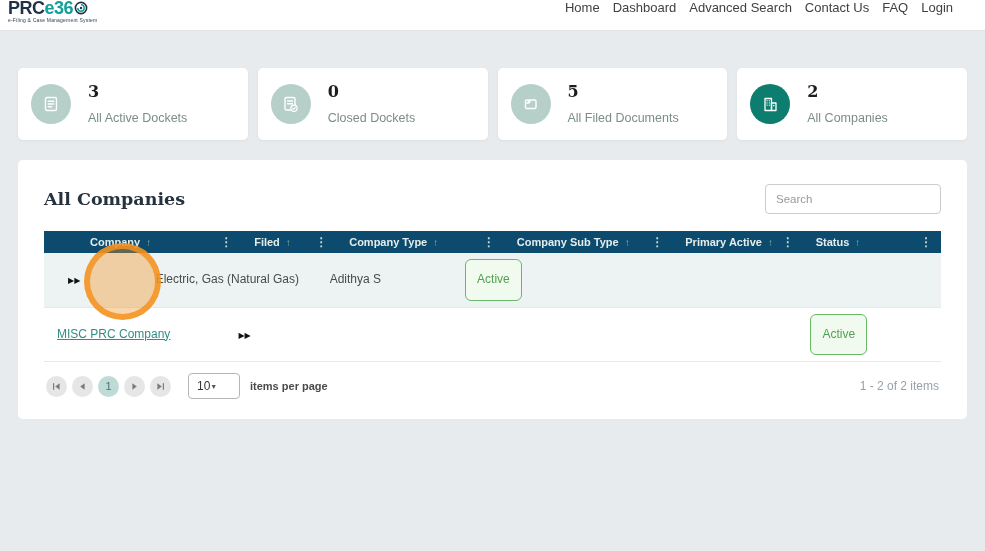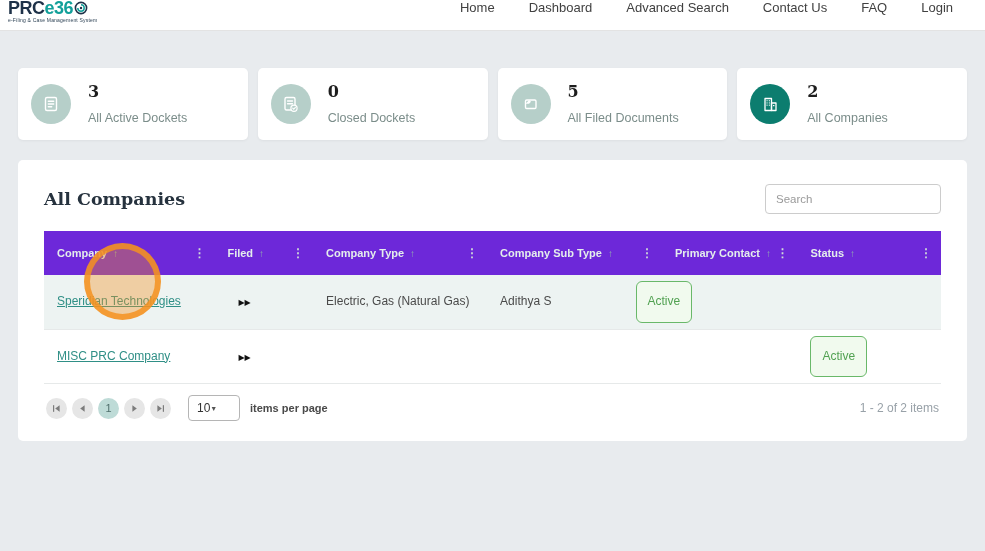--- a/index.html
+++ b/index.html
@@ -9,21 +9,21 @@
   
   .topbar { height:31px; background:#fff; border-bottom:1px solid #e3e3e3;
             display:flex; align-items:flex-start; padding:0 32px 0 8px; position:relative; }
   .logo { display:flex; flex-direction:column; cursor:pointer; }
   .logo-line { display:flex; align-items:center; font-weight:800; font-size:18px;
                letter-spacing:-0.5px; line-height:16px; }
   .logo-prc { color:#1e3148; }
   .logo-e36 { color:#12a09a; }
   .logo-swirl { width:14px; height:14px; margin-left:1px; }
   .logo-tagline { font-size:5px; color:#2a3f52; letter-spacing:0.2px; margin-top:1px; }
-  .nav { margin-left:auto; display:flex; gap:34px; }
+  .nav { margin-left:auto; display:flex; gap:13px; }
   .nav a { font-size:13px; color:#414141; text-decoration:none; cursor:pointer; }
 
   
   .stats { display:flex; gap:10px; padding:0 18px; margin-top:37px; }
   .stat-card { flex:1; height:72px; background:#fff; border-radius:5px;
                box-shadow:0 1px 3px rgba(0,0,0,0.05); display:flex; align-items:center;
                padding-left:13px; cursor:pointer; }
   .stat-icon { width:40px; height:40px; border-radius:50%; background:#b6cfc9;
                display:flex; align-items:center; justify-content:center; margin-right:17px;
                flex-shrink:0; }
@@ -38,21 +38,21 @@
   .panel-header { display:flex; justify-content:space-between; align-items:center; }
   .panel-title { font-family:"DejaVu Serif", serif; font-weight:700; font-size:17.5px;
                  color:#26323e; }
   .search-input { width:176px; height:30px; border:1px solid #ccc; border-radius:4px;
                   padding:0 10px; font-size:11.5px; color:#555; outline:none;
                   font-family:"Liberation Sans", sans-serif; }
   .search-input::placeholder { color:#9a9a9a; }
 
   
   .grid { margin-top:17px; font-size:12px; }
-  .grid-header { display:flex; background:#6d28d9; height:44px; align-items:center; }
+  .grid-header { display:flex; background:#0c4a6e; height:22px; align-items:center;padding-left:33px; }
   .th { display:flex; align-items:center; height:100%; padding:0 7px 0 13px;
         color:#e4edec; font-size:11px; font-weight:600; cursor:pointer; }
   .sort-icon { margin-left:6px; font-size:10px; color:#93b2ae; }
   .col-menu { margin-left:auto; color:#cfd9d8; font-size:12px; font-weight:700;
               cursor:pointer; padding:0 2px; }
   .c1{width:19%;} .c2{width:11%;} .c3{width:19.4%;} .c4{width:19.5%;}
   .c5{width:15.1%;} .c6{width:16%;}
   .grid-row { display:flex; min-height:40px; align-items:center;
               border-bottom:1px solid #e6e9e9; color:#4a4a4a; }
   .grid-row.alt { background:#edf3f2; }
@@ -201,35 +201,32 @@
         <span>Company Type</span>
         <span class="sort-icon">↑</span>
         <span class="col-menu">⋮</span>
       </div>
       <div class="th c4">
         <span>Company Sub Type</span>
         <span class="sort-icon">↑</span>
         <span class="col-menu">⋮</span>
       </div>
       <div class="th c5">
-        <span>Primary Contact</span>
+        <span>Primary Active</span>
         <span class="sort-icon">↑</span>
         <span class="col-menu">⋮</span>
       </div>
       <div class="th c6">
         <span>Status</span>
         <span class="sort-icon">↑</span>
         <span class="col-menu">⋮</span>
       </div>
     </div>
 
     <div class="grid-row alt">
-      <div class="td c1">
-        <a class="company-link">Speridian Technologies</a>
-      </div>
       <div class="td c2 view">
         <span class="view-glyph">▶▶</span>
       </div>
       <div class="td c3">Electric, Gas (Natural Gas)</div>
       <div class="td c5">Adithya S</div>
       <div class="td c6">
         <span class="status-badge">Active</span>
       </div>
     </div>
 

